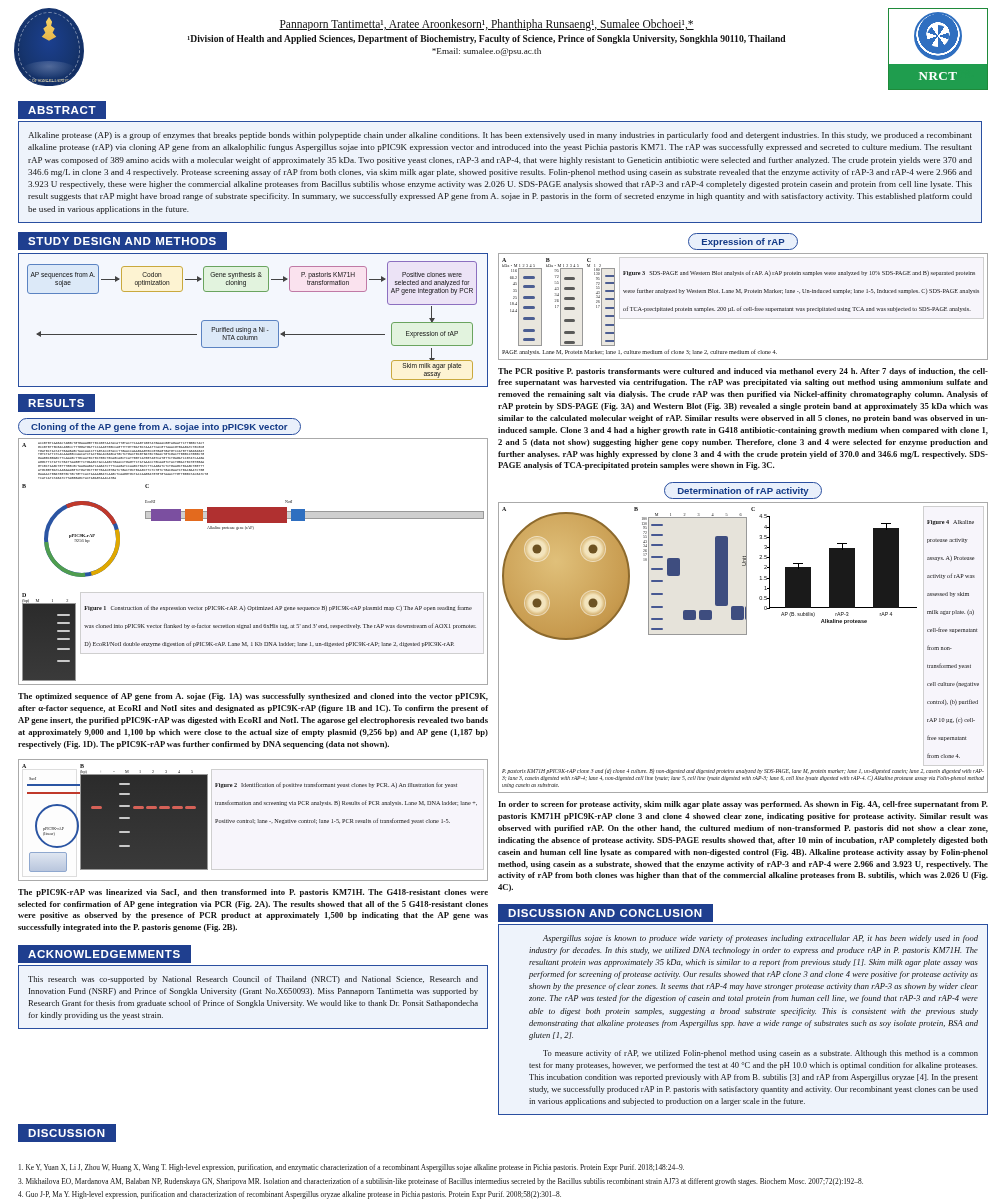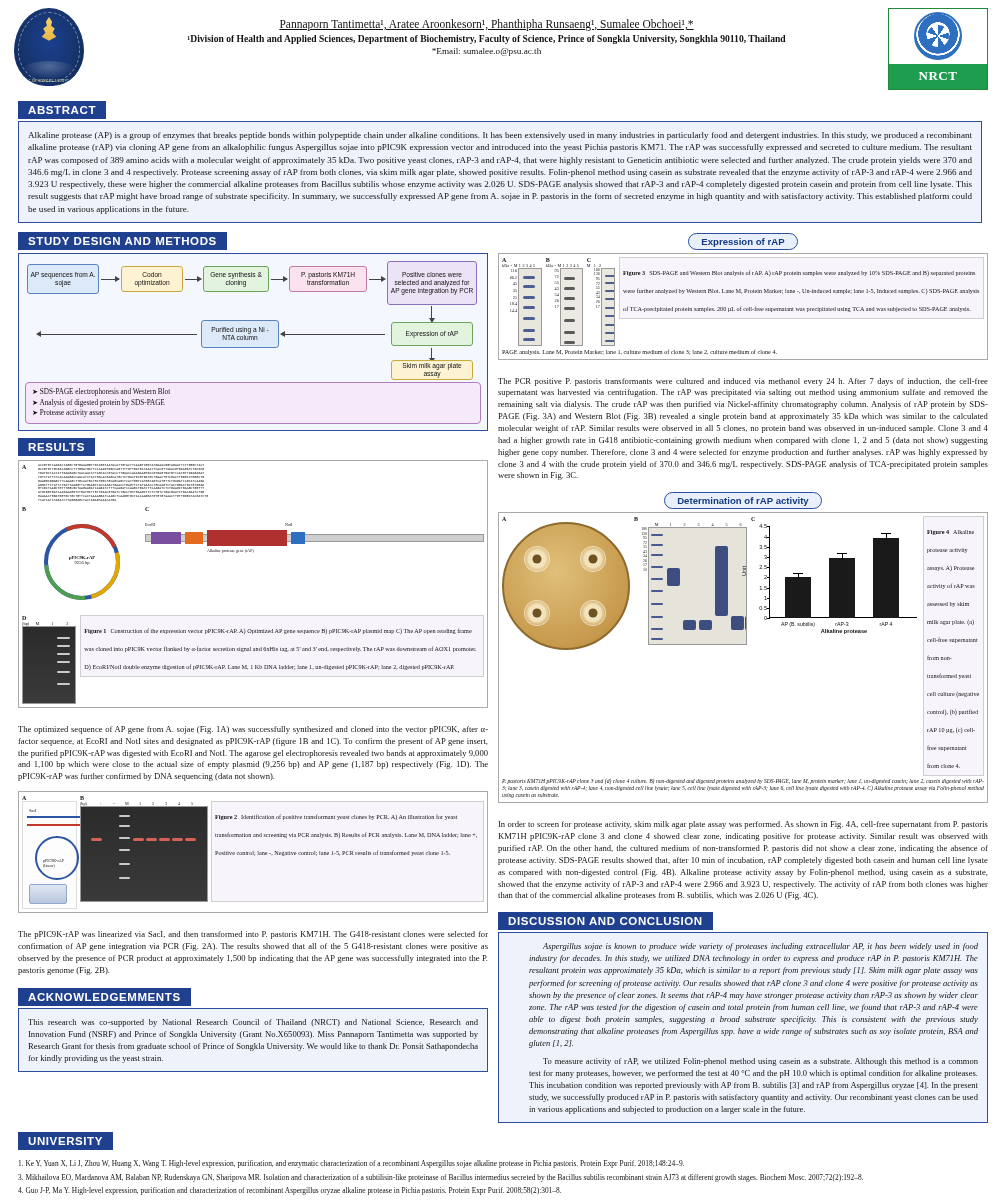--- a/index.html
+++ b/index.html
@@ -130,23 +130,23 @@
   .imgbox { background:#fff; border:1px solid #999; position:relative; overflow:hidden; }
   .gel { background:linear-gradient(180deg,#2b2b2b,#3a3a3a); position:relative; }
   .gelband { position:absolute; background:#d9d9d9; border-radius:2px; opacity:.9; }
   .cap { font-size:6.2px; line-height:1.25; text-align:justify; }
   .figtitle { font-weight:bold; }
 
   .seq {
     font-family:"Liberation Mono", monospace; font-size:3.1px; line-height:1.25;
     color:#111; word-break:break-all; letter-spacing:.1px;
   }
-  .bodytext { font-size:8.6px; line-height:1.38; text-align:justify; margin-top:16px; }
-
-  .refs { font-size:7.4px; line-height:1.55; margin:8px 18px 0 18px; }
+  .bodytext { font-size:8.6px; line-height:1.38; text-align:justify; margin-top:6px;font-weight:bold; }
+
+  .refs { font-size:7.4px; line-height:1.55; margin:20px 18px 0 18px; }
   .refs div { margin-bottom:2px; }
 
   .ack-panel { border:1px solid #2a4fa0; background:#eef3fb; padding:7px 9px; font-size:8.6px; line-height:1.4; text-align:justify;}
   .disc-panel { border:1px solid #2a4fa0; background:#eef3fb; padding:7px 9px; font-size:8.5px; line-height:1.42; text-align:justify;}
 
   .plate {
     width:128px;height:128px;border-radius:50%;
     background:radial-gradient(circle at 42% 38%, #e0c07a, #c79a4e 70%, #a87c36 100%);
     border:2px solid #8d6a2d; position:relative;
   }
@@ -222,30 +222,26 @@
 
           <div class="arrow vert" style="left:406px;top:46px;height:16px;width:1px;background:#444;"></div>
           <div class="fbox green" style="left:366px;top:62px;width:82px;height:24px;">Expression of rAP</div>
           <div class="arrow vert" style="left:406px;top:88px;height:14px;width:1px;background:#444;"></div>
           <div class="fbox yellow" style="left:366px;top:100px;width:82px;height:20px;">Skim milk agar plate assay</div>
 
           <div class="arrow left" style="left:256px;top:74px;width:104px;"></div>
           <div class="fbox blue" style="left:176px;top:60px;width:78px;height:28px;">Purified using a Ni - NTA column</div>
           <div class="arrow left" style="left:12px;top:74px;width:160px;"></div>
         </div>
-        <div class="bullets">
-          <div>➤ <span>SDS-PAGE electrophoresis and Western Blot</span></div>
-          <div>➤ <span>Analysis of digested protein by SDS-PAGE</span></div>
-          <div>➤ <span>Protease activity assay</span></div>
-        </div>
       </div>
 
       <div class="bar" style="margin-top:7px;">RESULTS</div>
 
       <div style="margin-top:4px;">
+        <div class="subbar">Cloning of the AP gene from A. sojae into pPIC9K vector</div>
 
         <div style="border:1px solid #aaa;margin-top:3px;padding:3px;background:#fff;">
           <div style="display:flex;gap:2px;">
             <div style="width:14px;font-weight:bold;font-size:6px;">A</div>
             <div class="seq">
               <div>ACCGTGTCAAGACTAGGCTGTGAAAGGTTGCCGGTAATACATTGTACTTCAAGTCGGTATGAAACGGTAGAATTCTTGGGCTACT</div>
               <div>GCCGTGTTGCGACAGGCCTTTGGATGATTCCCAAGTGGCCAGTTTTGTTGATGCTAAATTCACGTTAAACGTGAAGATCTGCGCG</div>
               <div>TGATGCTACTATTGAAGAGCTAACAACCTTAGTACCGTACCTTGAACCAAAGAAGTGCCGTGAGTGATGTCCATGTTAGAGAGAT</div>
               <div>TGTCTATTCTCACAAAGGCCAACATCTACTGACACGAGCATGCTCTGACTGCGTGATGCTGAACTGTCGACTTGGGCCTGGGCTG</div>
               <div>GAAGGCGGAGCTTCAAAGCTTGCAATGCTGCTGGCTGCAGCAGCTCATTGGTCATGGTAGTCATGTTCTGAGATCCGTATCAAGA</div>
@@ -604,21 +600,21 @@
         <div class="bar">DISCUSSION AND CONCLUSION</div>
         <div class="disc-panel" style="margin-top:2px;padding-left:30px;">
           <p style="margin:0 0 6px 0;text-indent:14px;font-style:italic;">Aspergillus sojae is known to produce wide variety of proteases including extracellular AP, it has been widely used in food industry for decades. In this study, we utilized DNA technology in order to express and produce rAP in P. pastoris KM71H. The resultant protein was approximately 35 kDa, which is similar to a report from previous study [1]. Skim milk agar plate assay was performed for screening of protease activity. Our results showed that rAP clone 3 and clone 4 were positive for protease activity as shown by the presence of clear zones. It seems that rAP-4 may have stronger protease activity than rAP-3 as shown by wider clear zone. The rAP was tested for the digestion of casein and total protein from human cell line, we found that rAP-3 and rAP-4 were able to digest both protein samples, suggesting a broad substrate specificity. This is consistent with the previous study demonstrating that alkaline proteases from Aspergillus spp. have a wide range of substrates such as soy isolate protein, BSA and gluten [1, 2].</p>
           <p style="margin:0;text-indent:14px;">To measure activity of rAP, we utilized Folin-phenol method using casein as a substrate. Although this method is a common test for many proteases, however, we performed the test at 40 °C and the pH 10.0 which is optimal condition for alkaline proteases. This incubation condition was reported previously with AP from B. subtilis [3] and rAP from Aspergillus oryzae [4]. In the present study, we successfully produced rAP in P. pastoris with satisfactory quantity and activity. Our recombinant yeast clones can be used in various applications and subjected to production on a larger scale in the future.</p>
         </div>
       </div>
     </div>
   </div>
 
   <div style="margin:8px 18px 0 18px;">
-    <div class="bar">UNIVERSITY</div>
+    <div class="bar">DISCUSSION</div>
   </div>
   <div class="refs">
     <div>1.  Ke Y, Yuan X, Li J, Zhou W, Huang X, Wang T. High-level expression, purification, and enzymatic characterization of a recombinant Aspergillus sojae alkaline protease in Pichia pastoris. Protein Expr Purif. 2018;148:24–9.</div>
     <div>3.  Mikhailova EO, Mardanova AM, Balaban NP, Rudenskaya GN, Sharipova MR. Isolation and characterization of a subtilisin-like proteinase of Bacillus intermedius secreted by the Bacillus subtilis recombinant strain AJ73 at different growth stages. Biochem Mosc. 2007;72(2):192–8.</div>
     <div>4.  Guo J-P, Ma Y. High-level expression, purification and characterization of recombinant Aspergillus oryzae alkaline protease in Pichia pastoris. Protein Expr Purif. 2008;58(2):301–8.</div>
   </div>
 
 </div>
 
 </body></html>

